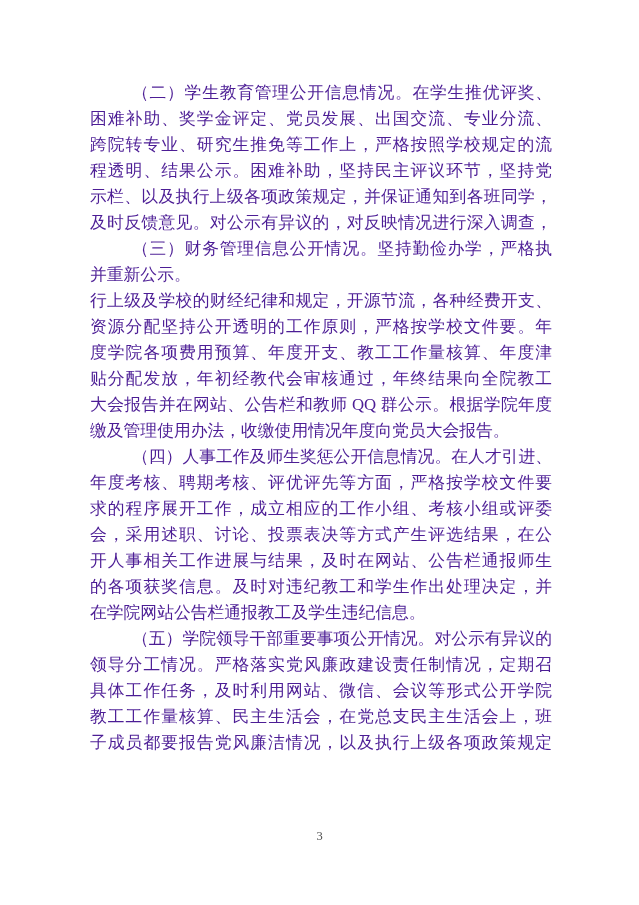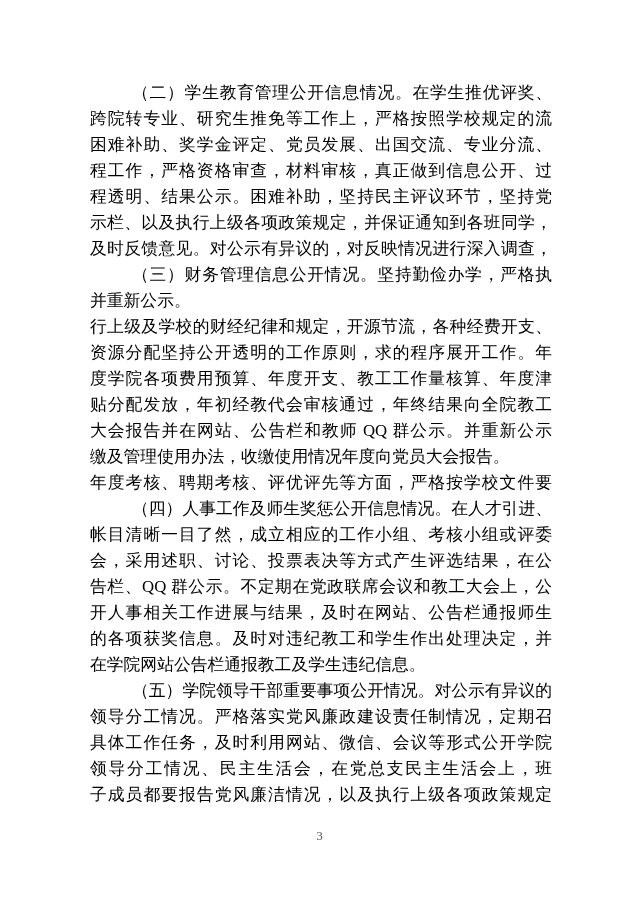--- a/index.html
+++ b/index.html
@@ -18,21 +18,21 @@
   .text-block {
     position: absolute;
     left: 90px;
     top: 80px;
     width: 462px;
   }
   .line {
     height: 26px;
     line-height: 26px;
     font-size: 16.8px;
-    color: #000000;
+    color: #4c1d95;
     white-space: nowrap;
     text-align: justify;
     text-align-last: justify;
     text-justify: inter-character;
   }
   .line.indent {
     padding-left: 42px;
   }
   .line.last {
     text-align-last: left;
@@ -47,42 +47,40 @@
     color: #4a4a4a;
     font-family: "Liberation Serif", "DejaVu Serif", serif;
   }
 </style>
 </head>
 <body>
 
 <div class="page">
   <div class="text-block">
       <div class="line indent">（二）学生教育管理公开信息情况。在学生推优评奖、</div>
+      <div class="line">困难补助、奖学金评定、党员发展、出国交流、专业分流、</div>
       <div class="line">跨院转专业、研究生推免等工作上，严格按照学校规定的流</div>
-      <div class="line">困难补助、奖学金评定、党员发展、出国交流、专业分流、</div>
-      <div class="line">程工作，严格资格审查，材料审核，真正做到信息公开、过</div>
       <div class="line">程透明、结果公示。困难补助，坚持民主评议环节，坚持党</div>
       <div class="line">示栏、以及执行上级各项政策规定，并保证通知到各班同学，</div>
       <div class="line">及时反馈意见。对公示有异议的，对反映情况进行深入调查，</div>
       <div class="line indent">（三）财务管理信息公开情况。坚持勤俭办学，严格执</div>
       <div class="line last">并重新公示。</div>
       <div class="line">行上级及学校的财经纪律和规定，开源节流，各种经费开支、</div>
-      <div class="line">资源分配坚持公开透明的工作原则，求的程序展开工作。年</div>
+      <div class="line">资源分配坚持公开透明的工作原则，严格按学校文件要。年</div>
       <div class="line">度学院各项费用预算、年度开支、教工工作量核算、年度津</div>
       <div class="line">贴分配发放，年初经教代会审核通过，年终结果向全院教工</div>
-      <div class="line">大会报告并在网站、公告栏和教师 QQ 群公示。并重新公示</div>
+      <div class="line">大会报告并在网站、公告栏和教师 QQ 群公示。根据学院年度</div>
       <div class="line last">缴及管理使用办法，收缴使用情况年度向党员大会报告。</div>
+      <div class="line indent">（四）人事工作及师生奖惩公开信息情况。在人才引进、</div>
       <div class="line">年度考核、聘期考核、评优评先等方面，严格按学校文件要</div>
-      <div class="line indent">（四）人事工作及师生奖惩公开信息情况。在人才引进、</div>
-      <div class="line">帐目清晰一目了然，成立相应的工作小组、考核小组或评委</div>
+      <div class="line">求的程序展开工作，成立相应的工作小组、考核小组或评委</div>
       <div class="line">会，采用述职、讨论、投票表决等方式产生评选结果，在公</div>
-      <div class="line">告栏、QQ 群公示。不定期在党政联席会议和教工大会上，公</div>
       <div class="line">开人事相关工作进展与结果，及时在网站、公告栏通报师生</div>
       <div class="line">的各项获奖信息。及时对违纪教工和学生作出处理决定，并</div>
       <div class="line last">在学院网站公告栏通报教工及学生违纪信息。</div>
       <div class="line indent">（五）学院领导干部重要事项公开情况。对公示有异议的</div>
       <div class="line">领导分工情况。严格落实党风廉政建设责任制情况，定期召</div>
       <div class="line">具体工作任务，及时利用网站、微信、会议等形式公开学院</div>
-      <div class="line">领导分工情况、民主生活会，在党总支民主生活会上，班</div>
+      <div class="line">教工工作量核算、民主生活会，在党总支民主生活会上，班</div>
       <div class="line">子成员都要报告党风廉洁情况，以及执行上级各项政策规定</div>
     </div>
   <div class="page-number">3</div>
 </div>
 
 </body></html>

